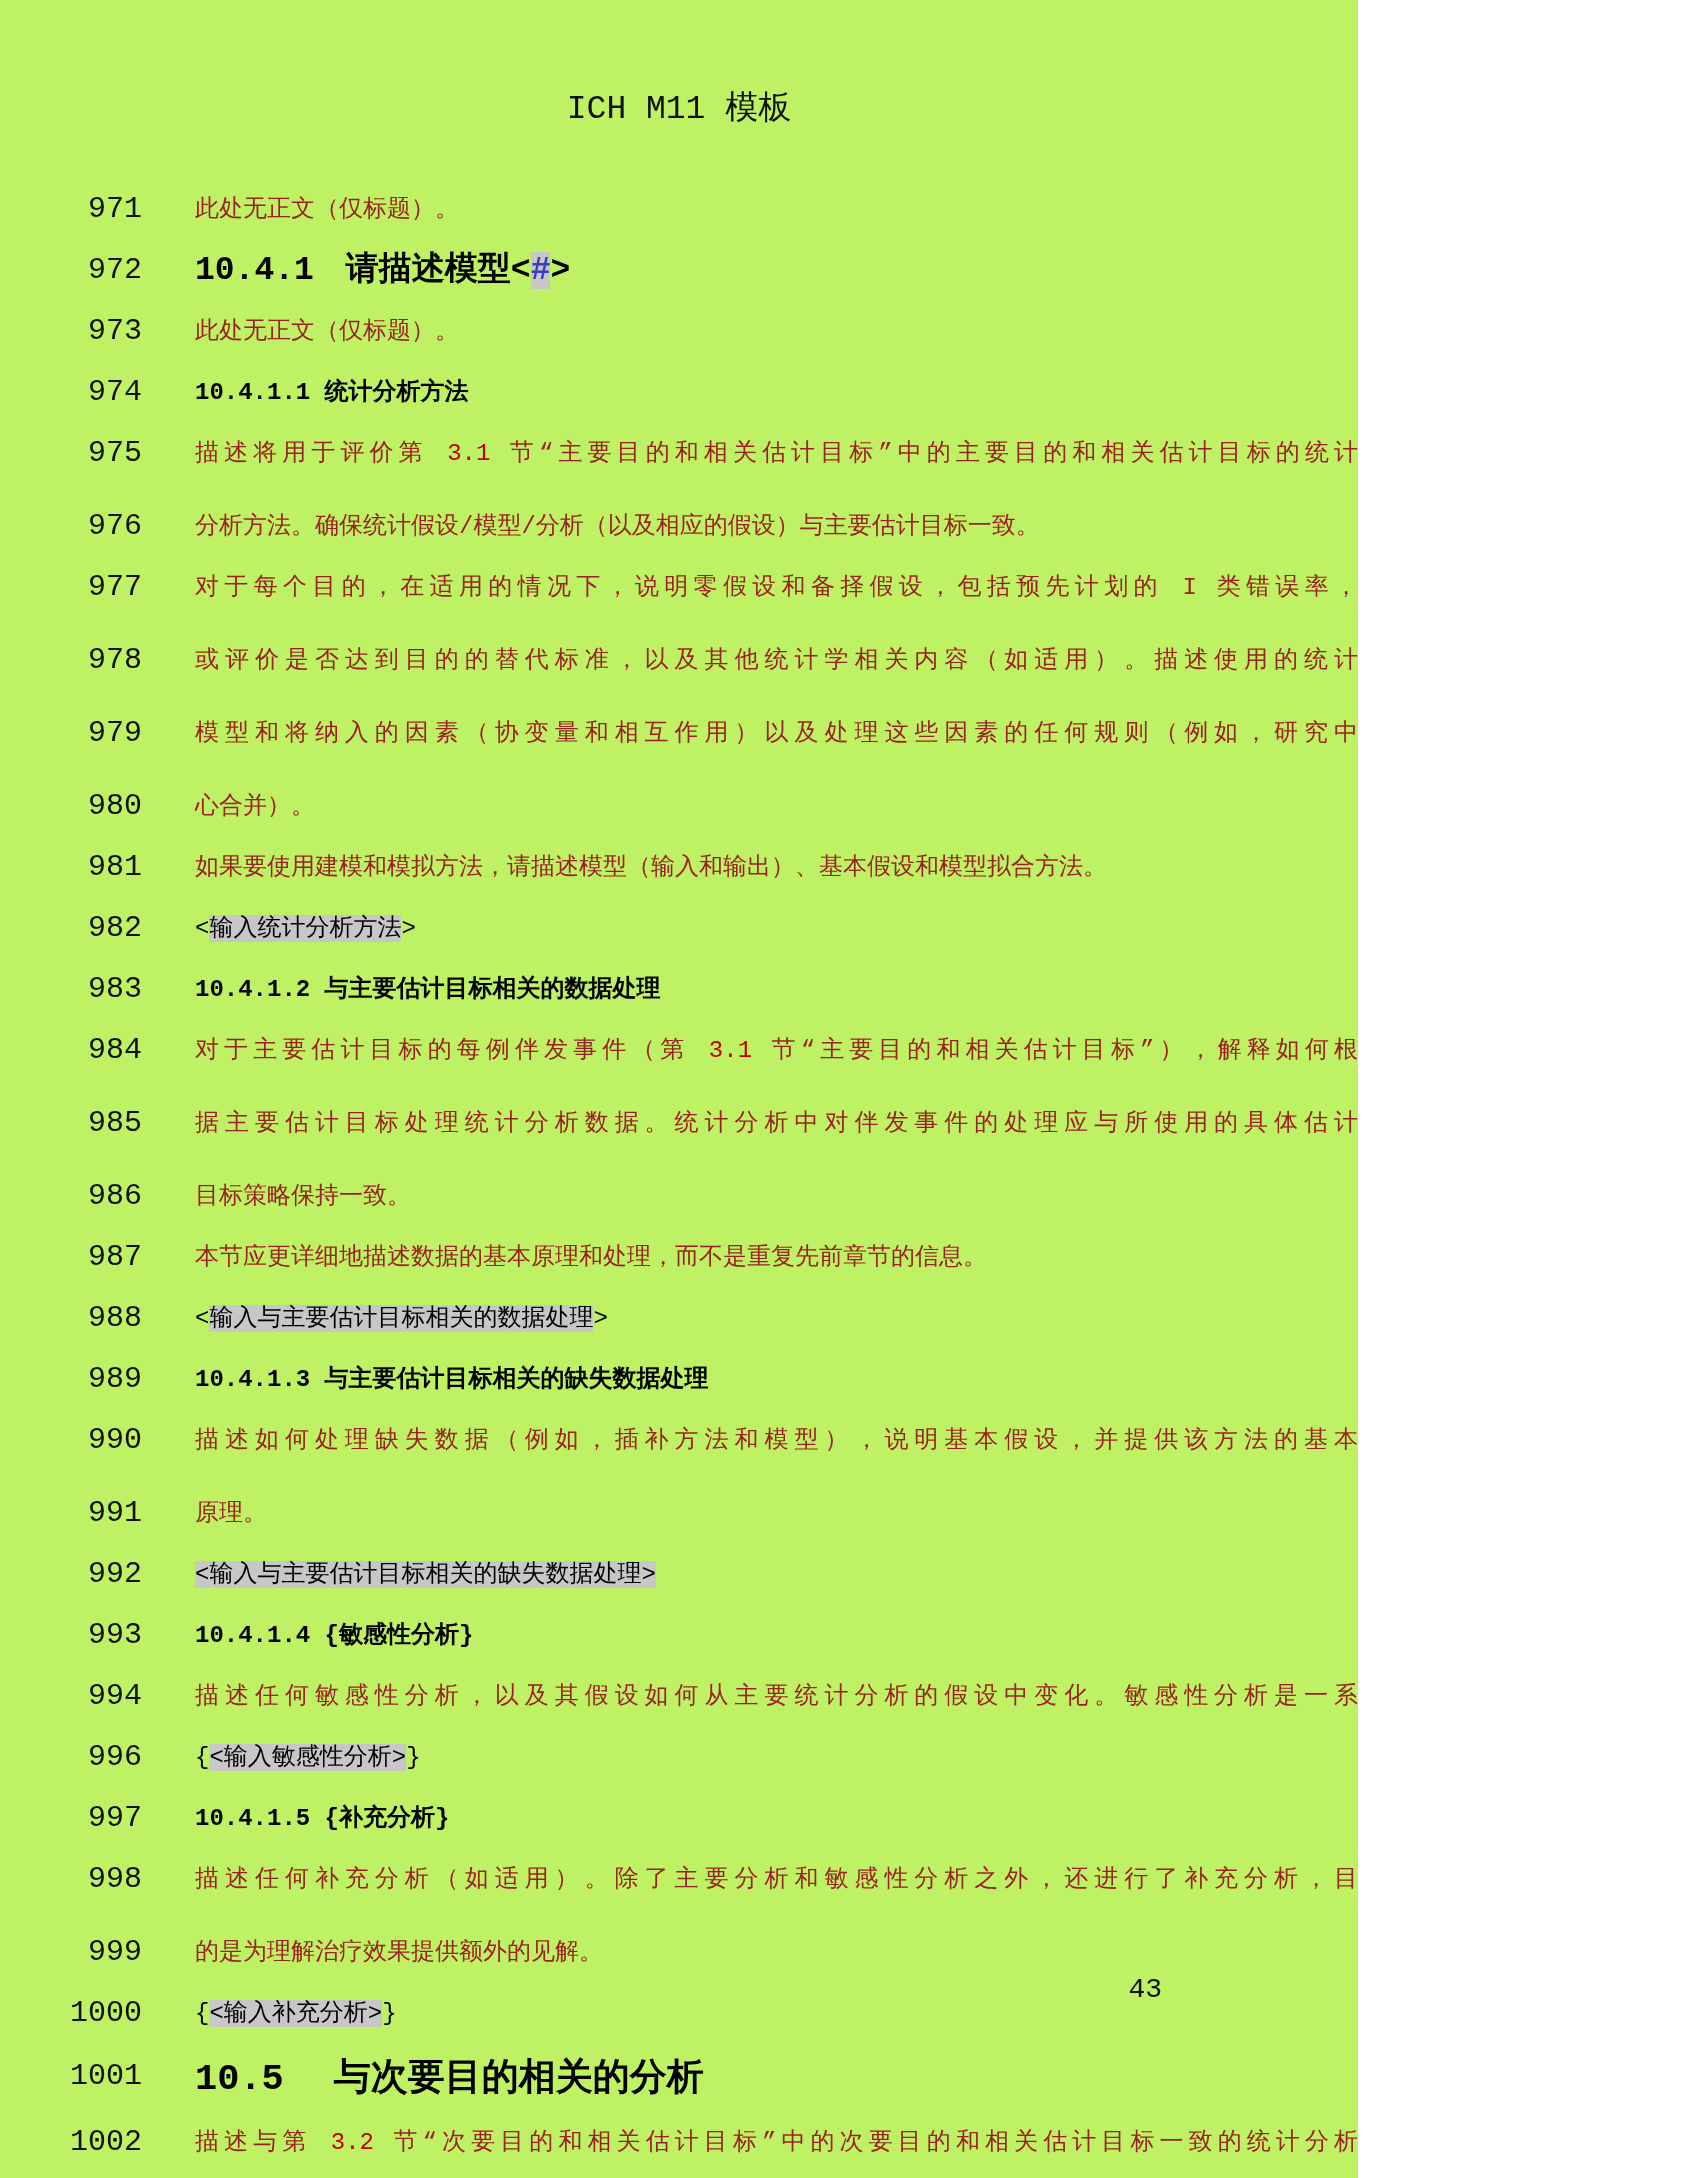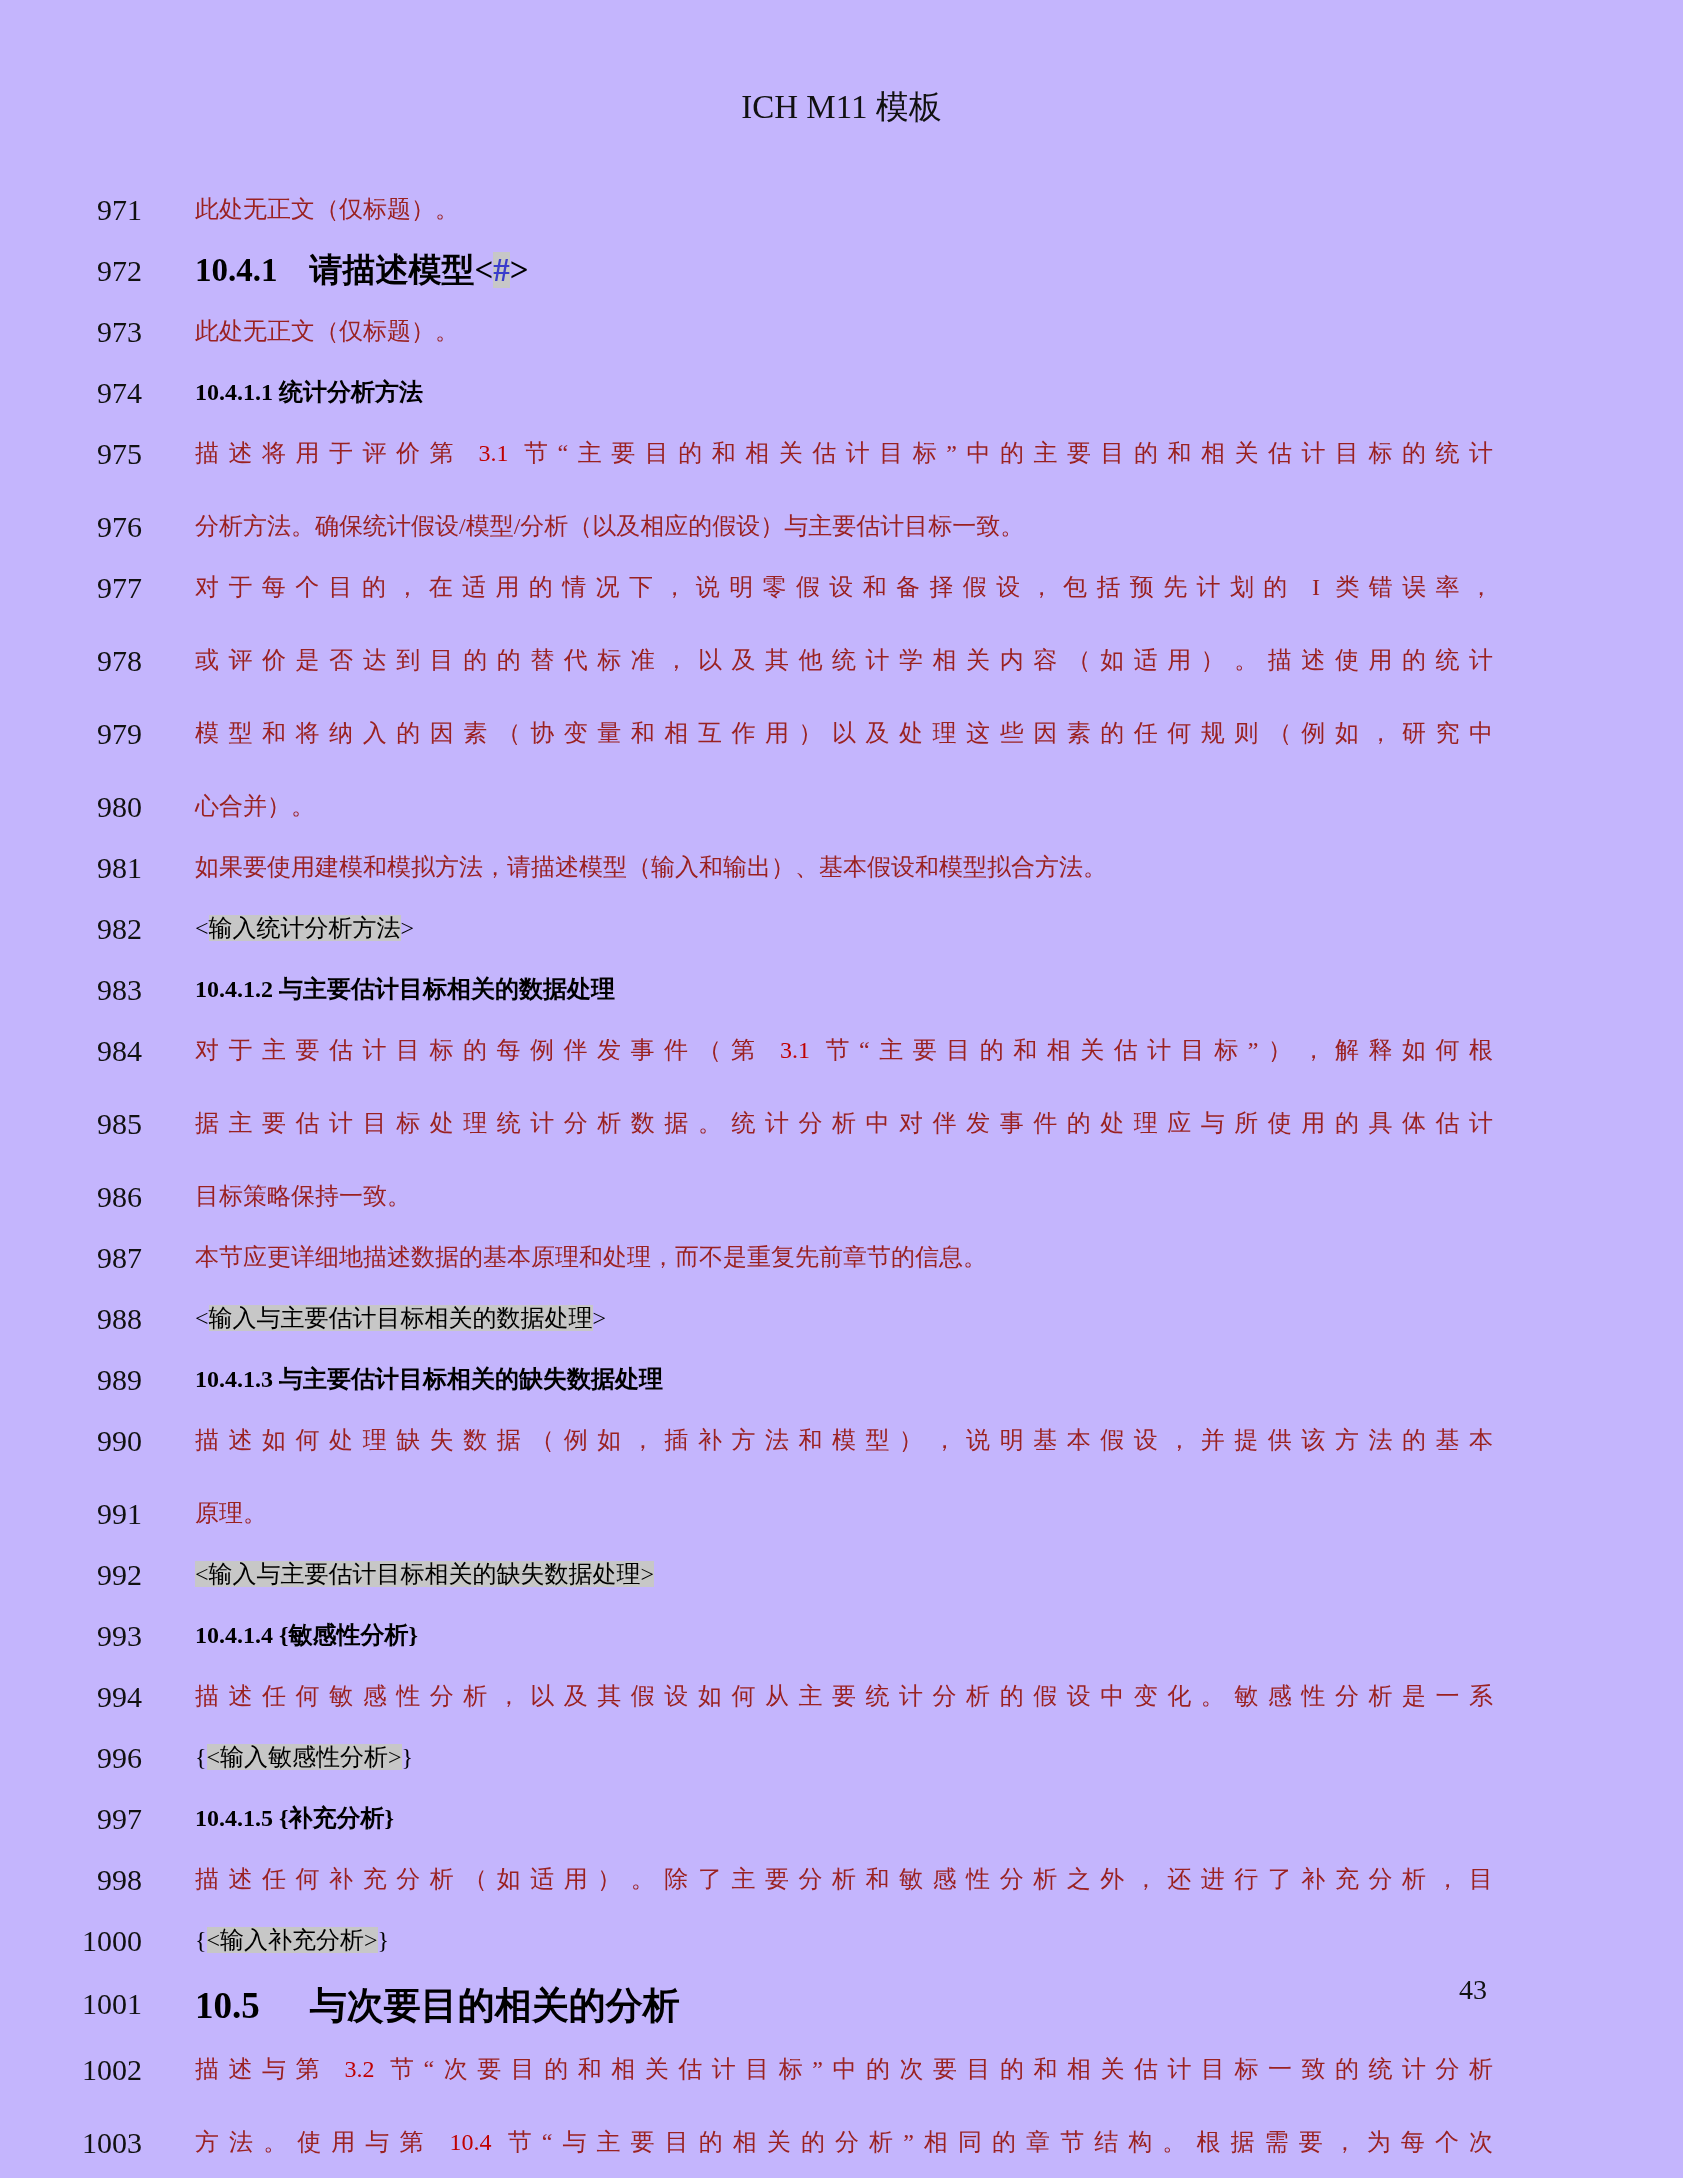--- a/index.html
+++ b/index.html
@@ -1,21 +1,21 @@
 <!DOCTYPE html>
 <html><head>
 <meta charset="utf-8">
 <style>
   html,body{margin:0;padding:0;background:#ffffff;}
   .page{
     position:relative;
-    width:1683px;height:2178px;
-    background:#c4b5fd;
+    width:1358px;height:2178px;
+    background:#bef264;
     overflow:hidden;
-    font-family:Liberation Serif, serif;
+    font-family:Liberation Mono, monospace;
   }
   .doc-header{
     padding-top:85px;
     text-align:center;
     font-size:33px;
     color:#111;
   }
   .content{margin-top:59px;}
   .row{display:flex;line-height:41px;margin-top:32px;}
   .gap{margin-top:20px;}
@@ -185,20 +185,24 @@
     <div class="row gap">
       <span class="ln">997</span>
       <span class="txt h4">10.4.1.5 {补充分析}</span>
     </div>
 
     <div class="row gap">
       <span class="ln">998</span>
       <span class="txt body j">描述任何补充分析（如适用）。除了主要分析和敏感性分析之外，还进行了补充分析，目</span>
     </div>
 
+    <div class="row">
+      <span class="ln">999</span>
+      <span class="txt body">的是为理解治疗效果提供额外的见解。</span>
+    </div>
 
     <div class="row gap">
       <span class="ln">1000</span>
       <span class="txt blk"><span>{</span><span class="hl">&lt;输入补充分析&gt;</span><span>}</span></span>
     </div>
 
     <div class="row gap-lg">
       <span class="ln">1001</span>
       <span class="txt h2"><span class="no">10.5</span><span>与次要目的相关的分析</span></span>
     </div>

